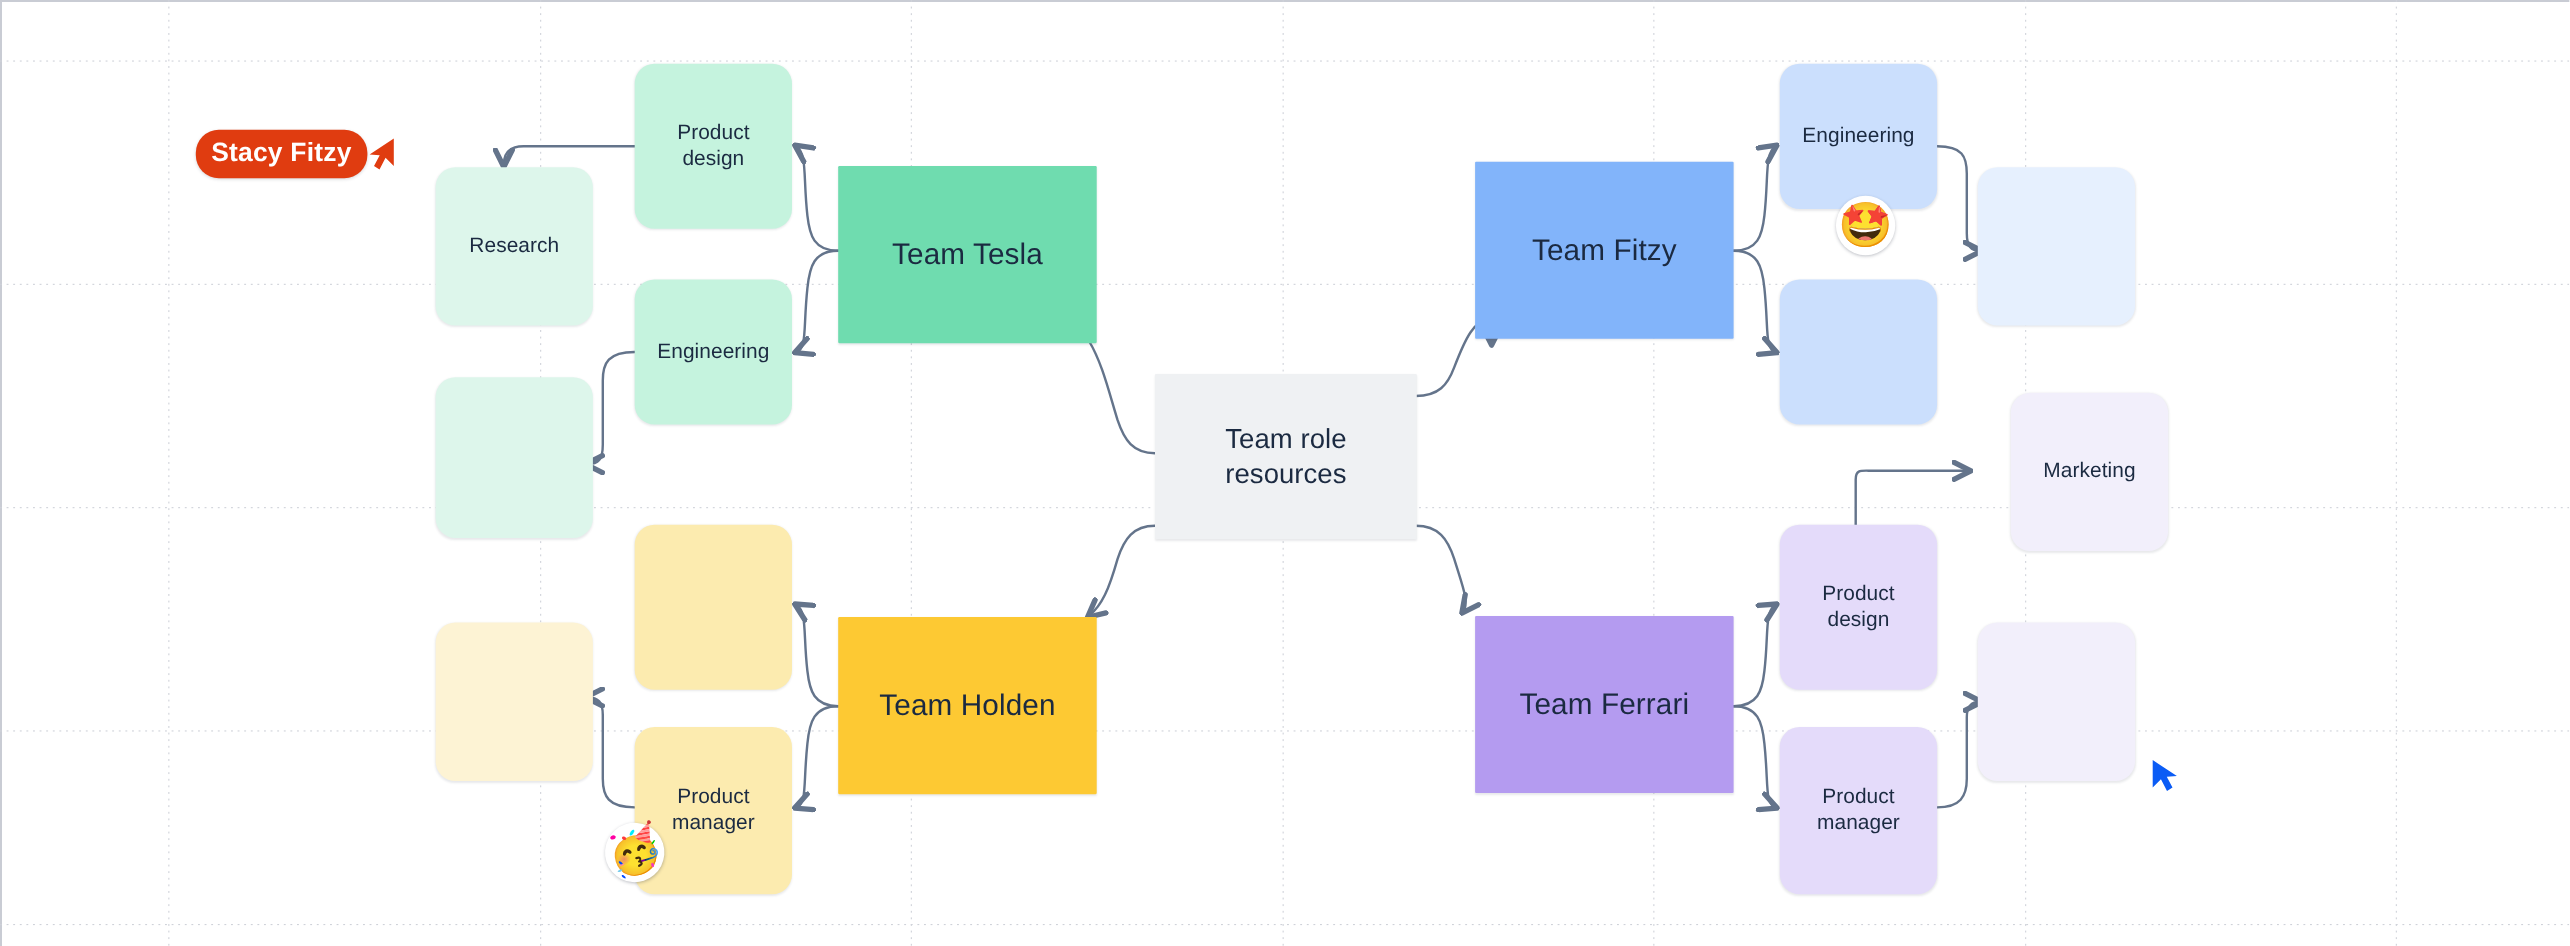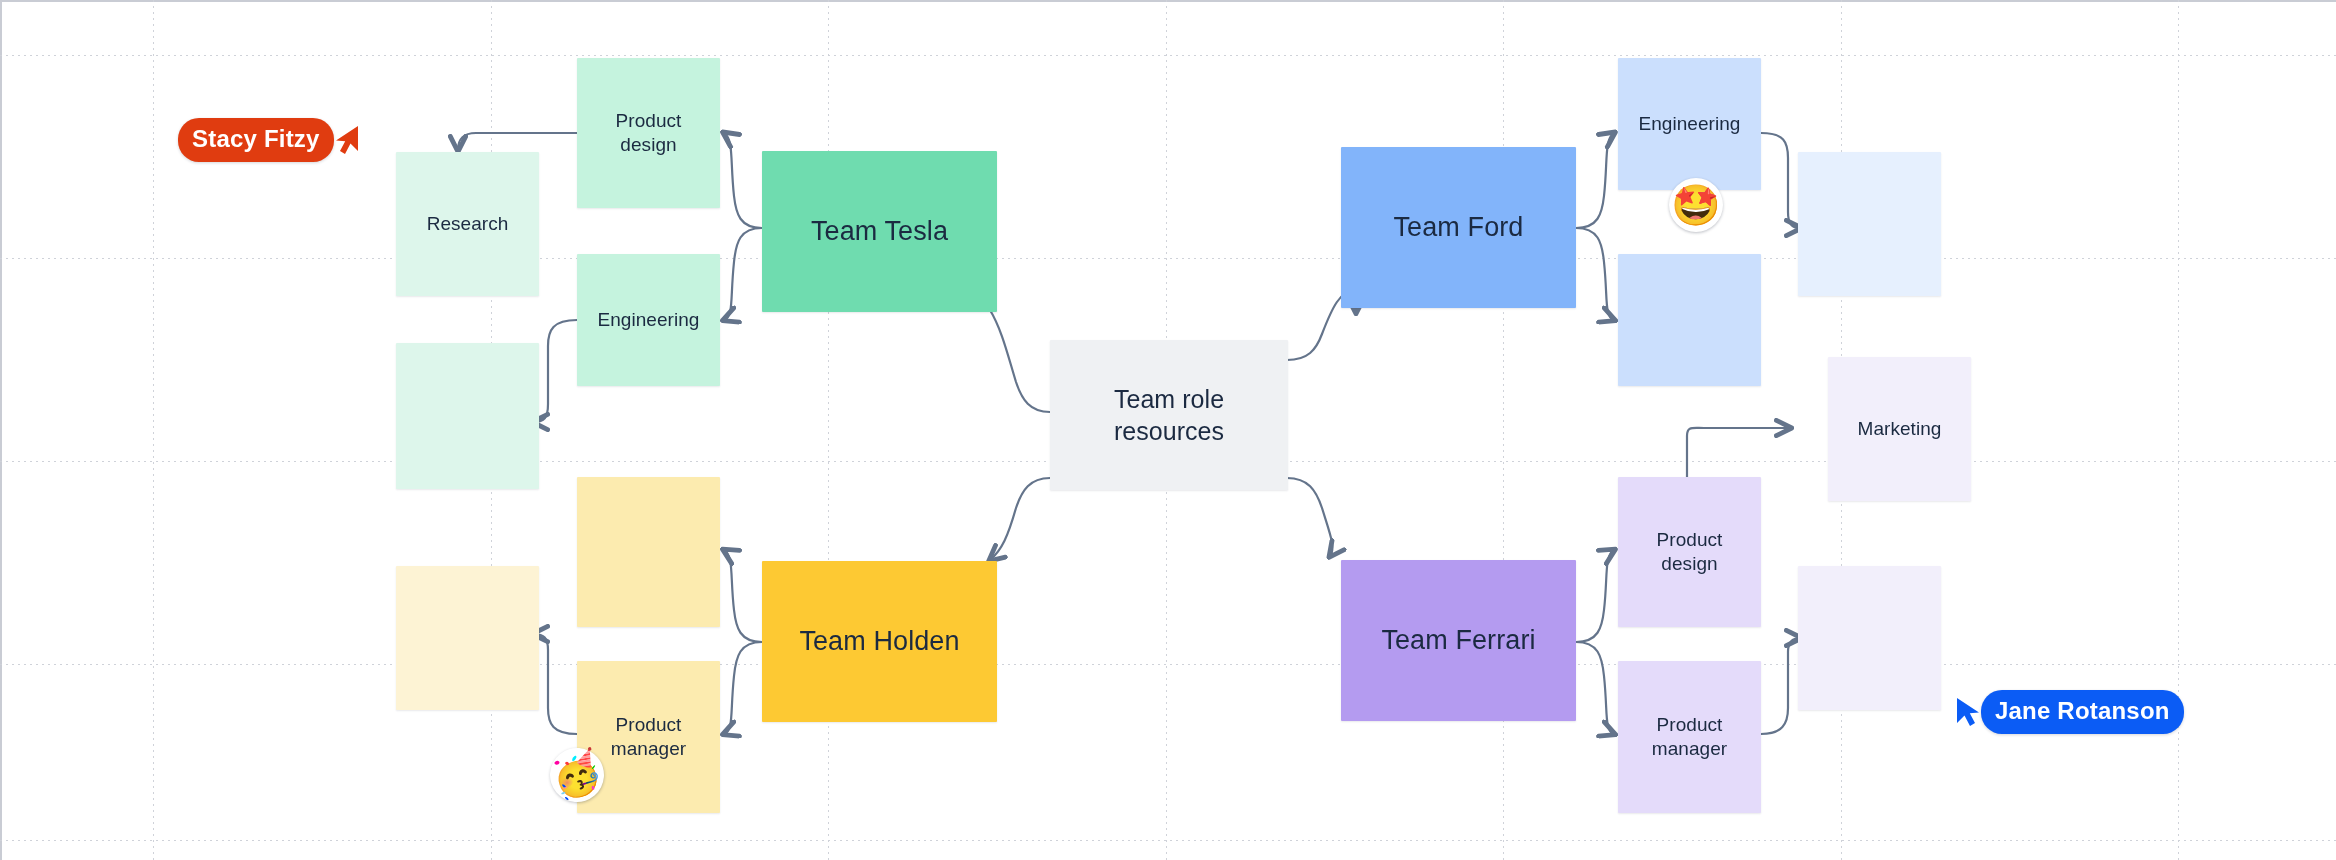--- a/index.html
+++ b/index.html
@@ -65,20 +65,21 @@
     white-space: pre-line;
     box-shadow: 0 1px 2px rgba(30, 40, 60, 0.10);
   }
   .node.team {
     font-size: 27px;
     letter-spacing: 0.1px;
   }
   .node.role {
     font-size: 19px;
     letter-spacing: 0.05px;
+    border-radius: 18px;
   }
   .node.center {
     font-size: 25px;
     letter-spacing: 0.05px;
   }
 
   
   #wires {
     position: absolute;
     left: 0; top: 0;
@@ -205,21 +206,21 @@
       <div class="node role" style="left: 396px; top: 343px; width: 143px; height: 146px; background: rgb(221, 246, 235);"></div>
       <div class="node team" style="left: 762px; top: 151px; width: 235px; height: 161px; background: rgb(111, 220, 175);">Team Tesla</div>
       <div class="node role" style="left: 577px; top: 477px; width: 143px; height: 150px; background: rgb(252, 235, 175);"></div>
       <div class="node role" style="left: 577px; top: 661px; width: 143px; height: 152px; background: rgb(252, 235, 175);">Product
 manager</div>
       <div class="node role" style="left: 396px; top: 566px; width: 143px; height: 144px; background: rgb(253, 243, 212);"></div>
       <div class="node team" style="left: 762px; top: 561px; width: 235px; height: 161px; background: rgb(253, 201, 51);">Team Holden</div>
       <div class="node role" style="left: 1618px; top: 58px; width: 143px; height: 132px; background: rgb(203, 223, 253);">Engineering</div>
       <div class="node role" style="left: 1618px; top: 254px; width: 143px; height: 132px; background: rgb(203, 223, 253);"></div>
       <div class="node role" style="left: 1798px; top: 152px; width: 143px; height: 144px; background: rgb(230, 240, 254);"></div>
-      <div class="node team" style="left: 1341px; top: 147px; width: 235px; height: 161px; background: rgb(130, 180, 250);">Team Ford</div>
+      <div class="node team" style="left: 1341px; top: 147px; width: 235px; height: 161px; background: rgb(130, 180, 250);">Team Fitzy</div>
       <div class="node role" style="left: 1618px; top: 477px; width: 143px; height: 150px; background: rgb(228, 219, 250);">Product
 design</div>
       <div class="node role" style="left: 1618px; top: 661px; width: 143px; height: 152px; background: rgb(228, 219, 250);">Product
 manager</div>
       <div class="node role" style="left: 1828px; top: 357px; width: 143px; height: 144px; background: rgb(242, 239, 251);">Marketing</div>
       <div class="node role" style="left: 1798px; top: 566px; width: 143px; height: 144px; background: rgb(242, 239, 251);"></div>
       <div class="node team" style="left: 1341px; top: 560px; width: 235px; height: 161px; background: rgb(180, 155, 240);">Team Ferrari</div>
       <div class="node center" style="left: 1050px; top: 340px; width: 238px; height: 150px; background: rgb(239, 241, 243);">Team role
 resources</div>
     </div>
@@ -233,17 +234,16 @@
       <div class="cursor-wrap flip" style="left: 178px; top: 118px;">
         <svg class="cursor-arrow" viewBox="0 0 26 30" style="transform: scaleX(-1);">
           <path d="M2,1 L2,26 L9.5,18.5 L15,29 L20,26 L14.8,16.2 L24,15.5 Z" fill="#E03C10"></path>
         </svg>
         <div class="cursor-label" style="background: rgb(224, 60, 16);">Stacy Fitzy</div>
       </div>
       <div class="cursor-wrap" style="left: 1955px; top: 690px;">
         <svg class="cursor-arrow" viewBox="0 0 26 30">
           <path d="M2,1 L2,26 L9.5,18.5 L15,29 L20,26 L14.8,16.2 L24,15.5 Z" fill="#0B5CF5"></path>
         </svg>
-        <div class="cursor-label" style="background: rgb(11, 92, 245);">Jane Rotanson</div>
       </div>
     </div>
 
 </div>
 
 </body></html>

